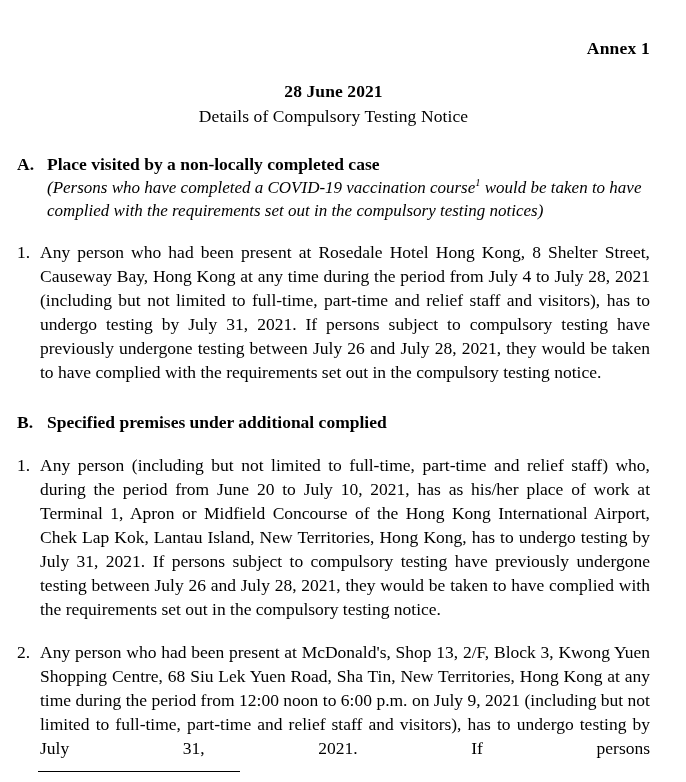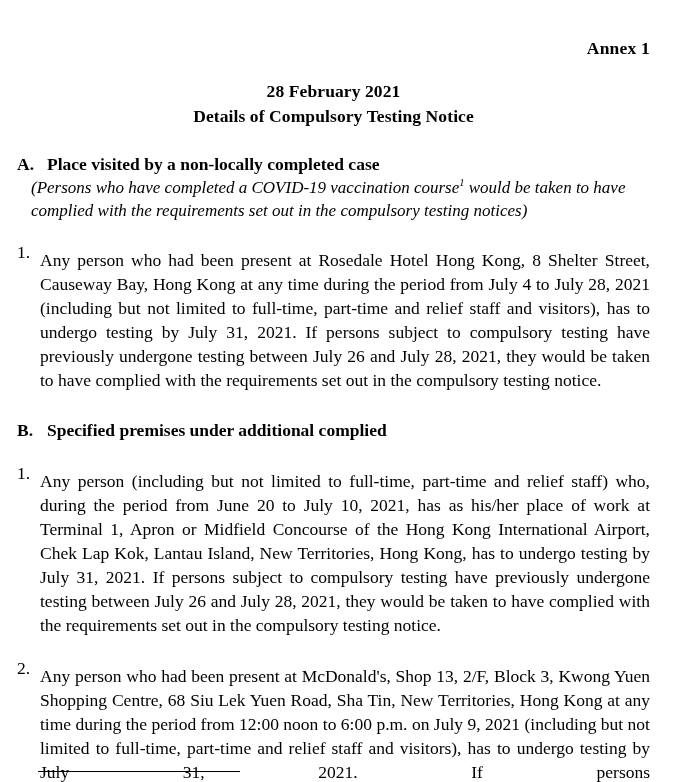--- a/index.html
+++ b/index.html
@@ -42,21 +42,21 @@
     text-align: center;
     margin-top: 19px;
   }
   .doc-date {
     font-weight: bold;
     font-size: 17.5px;
     line-height: 25px;
     letter-spacing: 0.1px;
   }
   .doc-title {
-    font-weight: bold;
+    font-weight: normal;
     font-size: 17.5px;
     line-height: 25px;
     letter-spacing: 0.1px;
   }
 
   
   .section {
     margin-top: 24px;
   }
   .section-head {
@@ -72,21 +72,21 @@
   }
   .section-title {
     flex: 1 1 auto;
   }
 
   
   .note {
     font-style: italic;
     font-size: 17px;
     line-height: 23px;
-    margin-left: 14px;
+    margin-left: 30px;
     margin-top: 0px;
     text-align: left;
   }
   .note sup {
     font-size: 10.5px;
     vertical-align: super;
     line-height: 0;
     font-style: italic;
   }
 
@@ -101,21 +101,20 @@
   .para-num {
     width: 23px;
     flex: 0 0 23px;
     text-align: left;
   }
   .para-body {
     flex: 1 1 auto;
     text-align: justify;
     text-justify: inter-word;
     hyphens: none;
-    margin-top: 8px;
   }
   .para-body.last-full::after {
     content: "";
     display: inline-block;
     width: 100%;
   }
 
   
   .sec-a-p1 { margin-top: 18px; }
   .sec-b { margin-top: 27px; }
@@ -133,21 +132,21 @@
   }
 </style>
 </head>
 <body>
 
 <div class="page">
 
   <div class="annex-line">Annex 1</div>
 
   <div class="title-block">
-    <div class="doc-date">28 February 2021</div>
+    <div class="doc-date">28 June 2021</div>
     <div class="doc-title">Details of Compulsory Testing Notice</div>
   </div>
 
   <div class="section">
     <div class="section-head">
       <span class="section-letter">A.</span>
       <span class="section-title">Place visited by a non-locally completed case</span>
     </div>
     <div class="note">
       <span>(Persons who have completed a COVID-19 vaccination course</span><sup>1</sup><span> would be taken to have complied with the requirements set out in the compulsory testing notices)</span>

